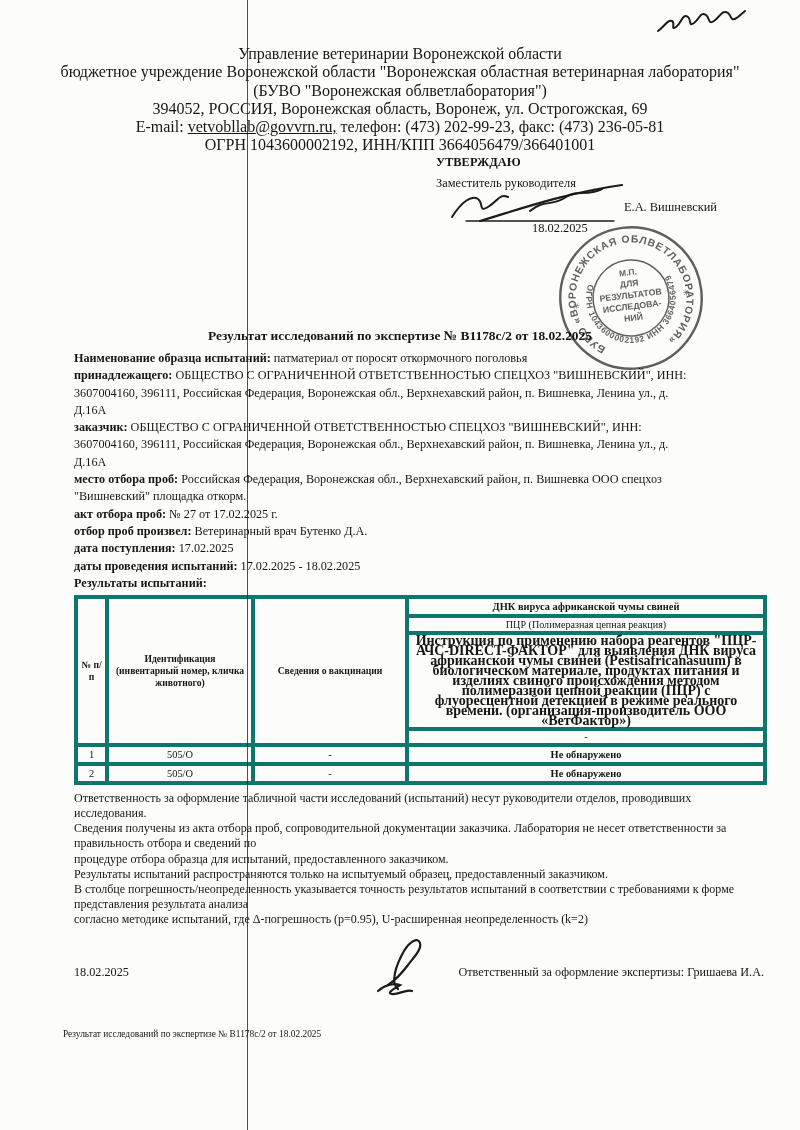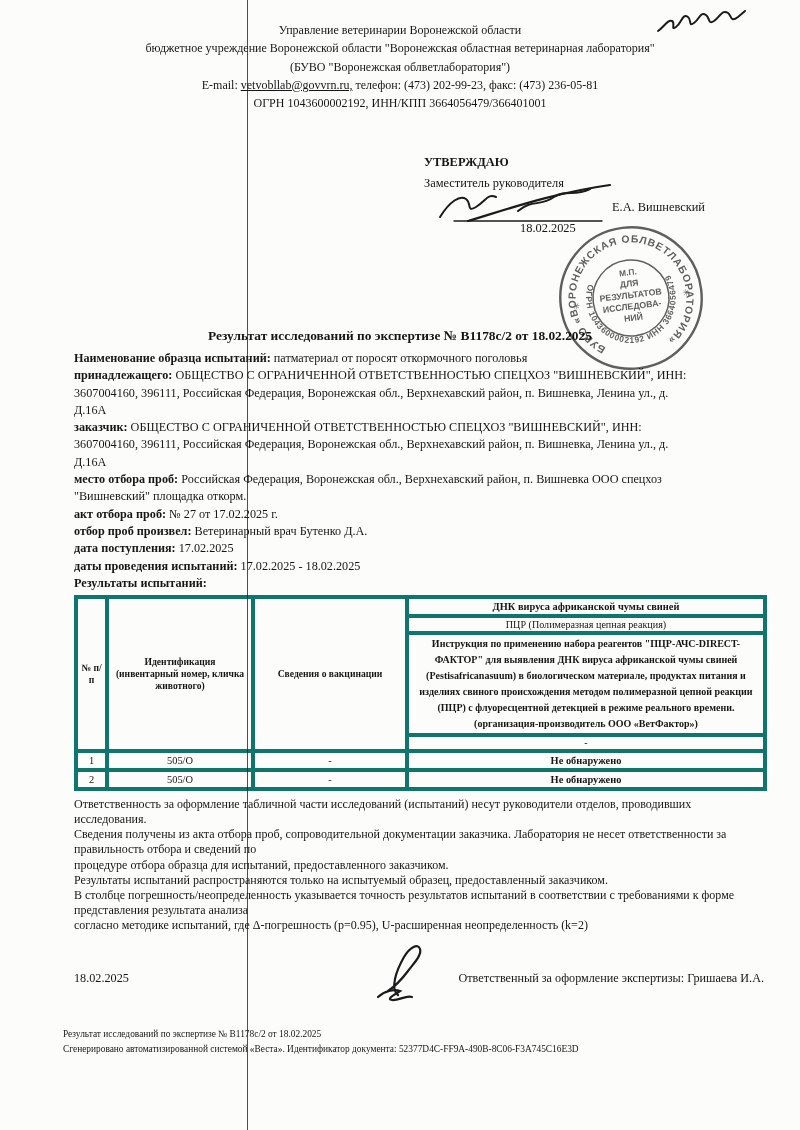--- a/index.html
+++ b/index.html
@@ -5,24 +5,24 @@
   * { margin:0; padding:0; box-sizing:border-box; }
   html,body { width:800px; height:1130px; }
   body {
     position:relative;
     background:#fcfcfa;
     font-family:"Liberation Serif","DejaVu Serif",serif;
     color:#161616;
     overflow:hidden;
   }
   
-  .letterhead { padding-top:21px; text-align:center; font-size:12px; line-height:18.3px; }
+  .letterhead { padding-top:45px; text-align:center; font-size:16px; line-height:18.3px; }
   .letterhead .email-link { text-decoration:underline; }
   
-  .approval { position:absolute; left:424px; top:155px; width:350px; font-size:12.4px; }
+  .approval { position:absolute; left:436px; top:155px; width:350px; font-size:12.4px; }
   .approve-word { font-weight:bold; }
   .approver-title { position:absolute; left:0; top:21px; white-space:nowrap; }
   .approver-name { position:absolute; left:188px; top:45px; white-space:nowrap; }
   .approve-date { position:absolute; left:96px; top:66px; }
   .sig1 { position:absolute; left:8px; top:26px; }
   
   .stamp { position:absolute; left:555px; top:222px; width:152px; height:152px;
            transform:rotate(-7deg); opacity:.88; mix-blend-mode:multiply; z-index:6; }
   
   .doc-title { position:absolute; top:328px; left:0; width:100%; text-align:center;
@@ -34,21 +34,21 @@
   
   table.results { border-collapse:collapse; width:689px; margin-top:3px; table-layout:fixed; }
   table.results td { border:4px solid #0f766e; text-align:center; vertical-align:middle; padding:1px 3px; }
   .col-num   { width:31px; }
   .col-ident { width:146px; }
   .col-vacc  { width:154px; }
   .col-res   { width:358px; }
   td.hdr { font-weight:bold; font-size:9.6px; line-height:12px; }
   td.test-group  { font-weight:bold; font-size:10.4px; height:19px; }
   td.test-method { font-weight:normal; font-size:10.1px; height:17px; }
-  td.instruction { font-weight:bold; font-size:10px; line-height:16px; padding:2px 12px; }
+  td.instruction { font-weight:bold; font-size:14px; line-height:10px; padding:2px 12px; }
   td.dash-row { font-size:10px; height:14px; line-height:10px; }
   tr.data td { font-size:10.4px; height:19px; }
   tr.data td.result { font-weight:bold; }
   
   .notes { margin-top:6px; }
   .note { font-size:12px; line-height:15.1px; white-space:pre-wrap; }
   
   .signoff { position:relative; margin-top:38px; display:flex; justify-content:space-between;
              font-size:12.2px; }
   .sig2 { position:absolute; left:296px; top:-30px; }
@@ -66,20 +66,21 @@
 <div class="fold-line"></div>
 
 <svg class="scribble" width="100" height="36" viewBox="0 0 100 36">
   <path class="sig-stroke" stroke-width="2" d="M6,28 C12,24 16,16 20,18 C24,20 18,28 24,24 C30,20 30,10 36,14 C40,17 36,24 42,20 C48,16 48,8 54,12 C58,15 56,22 62,18 C68,14 70,6 76,10 C80,13 78,20 86,14 L93,8"></path>
 </svg>
 
 <div class="letterhead">
   <div>Управление ветеринарии Воронежской области</div>
   <div>бюджетное учреждение Воронежской области "Воронежская областная ветеринарная лаборатория"</div>
   <div>(БУВО "Воронежская облветлаборатория")</div>
+  <div>394052, РОССИЯ, Воронежская область, Воронеж, ул. Острогожская, 69</div>
   <div><span>E-mail:</span> <span class="email-link">vetvobllab@govvrn.ru,</span> <span>телефон: (473) 202-99-23, факс: (473) 236-05-81</span></div>
   <div>ОГРН 1043600002192, ИНН/КПП 3664056479/366401001</div>
 </div>
 
 <div class="approval">
   <div class="approve-word">УТВЕРЖДАЮ</div>
   <div class="approver-title">Заместитель руководителя</div>
   <svg class="sig1" width="200" height="44" viewBox="0 0 200 44">
     <path class="sig-stroke" stroke-width="2" d="M8,36 C18,20 28,14 34,18 C40,22 34,32 44,26 C54,20 56,12 64,16"></path>
     <path class="sig-stroke" stroke-width="2.2" d="M36,40 C70,30 120,12 178,4"></path>
@@ -187,14 +188,13 @@
     <svg class="sig2" width="70" height="62" viewBox="0 0 70 62">
       <path class="sig-stroke" stroke-width="2.2" d="M28,54 C20,48 26,30 34,16 C40,6 48,2 50,8 C52,14 44,22 38,30 C32,38 24,46 18,50"></path>
       <path class="sig-stroke" stroke-width="2.2" d="M8,56 C14,50 24,48 30,50 C24,54 16,58 22,59 C28,60 36,54 42,56"></path>
     </svg>
     <span>Ответственный за оформление экспертизы: Гришаева И.А.</span>
   </div>
 </div>
 
 <div class="bottom-footer">
   <div>Результат исследований по экспертизе № В1178с/2 от 18.02.2025</div>
-  <div>Сгенерировано автоматизированной системой «Веста». Идентификатор документа: 52377D4C-FF9A-490B-8C06-F3A745C16E3D</div>
 </div>
 
 </body></html>

